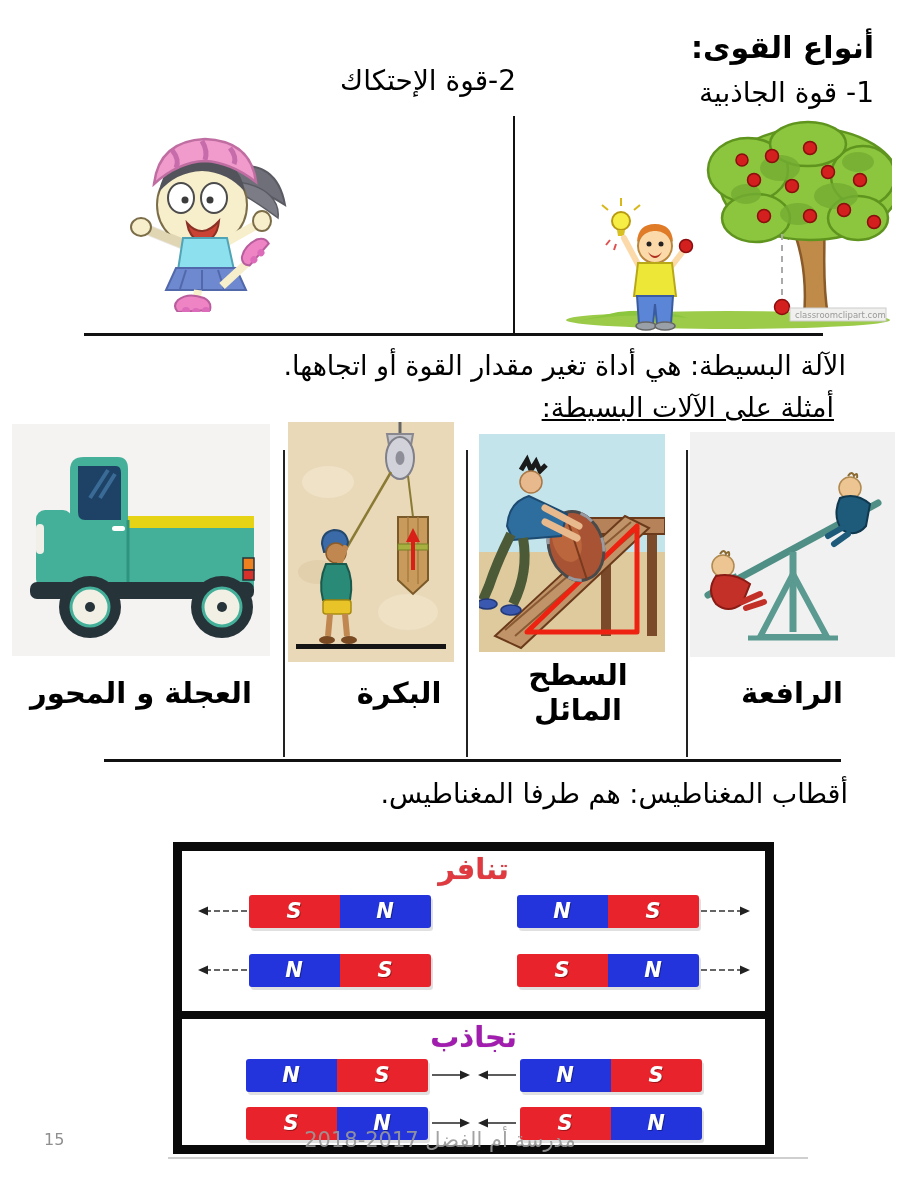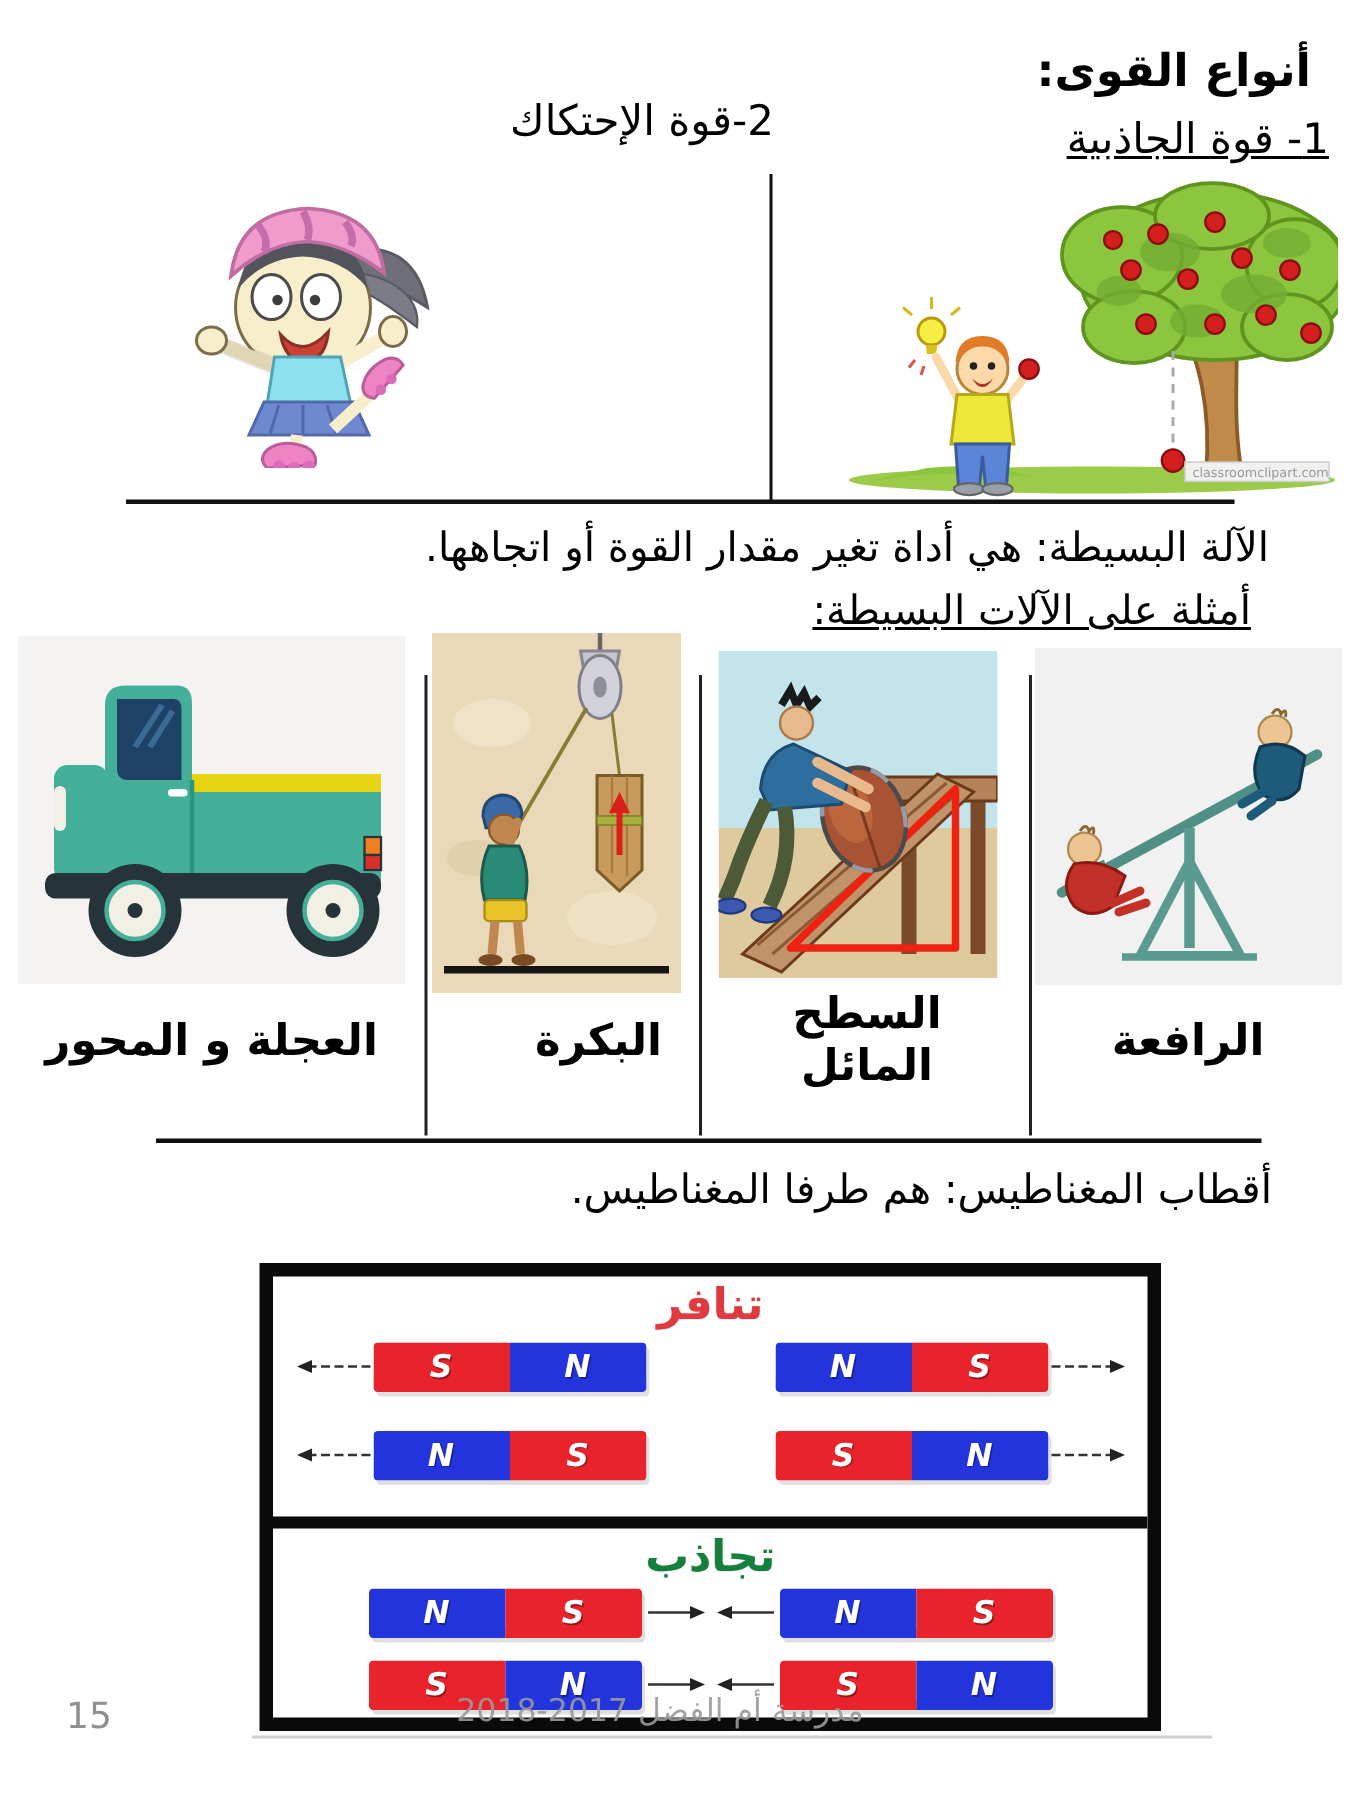--- a/index.html
+++ b/index.html
@@ -22,32 +22,32 @@
            display:flex;flex-direction:column;overflow:hidden;}
   .mag-title{text-align:center;font-weight:bold;font-size:29px;line-height:1.1;margin-top:3px;
              text-shadow:0 0 1px rgba(0,0,0,.35);}
   .mag-divider{height:8px;background:#0a0a0a;flex:0 0 auto;}
   .mag-row{display:flex;align-items:center;justify-content:center;}
   .magnet{width:182px;height:33px;display:flex;border-radius:3px;overflow:hidden;
           box-shadow:inset 0 -7px 0 rgba(0,0,0,.22), 2px 3px 0 rgba(0,0,0,.12);}
   .m-half{flex:1;display:flex;align-items:center;justify-content:center;
           color:#fff;font-weight:bold;font-style:italic;font-size:21px;text-shadow:1px 1px 0 rgba(0,0,0,.35);}
   .spacer{width:86px;height:1px;}
-  .footer-num{font-size:24px;color:#8f8f8f;text-align:center;}
+  .footer-num{font-size:16px;color:#8f8f8f;text-align:center;}
   .watermark{font-size:21px;color:#9a9a9a;opacity:.9;text-align:center;direction:ltr;z-index:6;}
   .gline{height:2px;background:#cfcfcf;}
   svg text{font-family:"DejaVu Sans",sans-serif;}
 </style>
 </head>
 <body>
 
 <div class="page">
 
   <div class="abs rtl h-title" style="top:30px;right:26px;">أنواع القوى:</div>
-  <div class="abs rtl h-item" style="top:76px;right:14px;text-decoration:underline;">1- قوة الجاذبية</div>
+  <div class="abs rtl h-item" style="top:76px;right:26px;">1- قوة الجاذبية</div>
   <div class="abs rtl h-item" style="top:64px;left:228px;width:288px;text-align:right;">2-قوة الإحتكاك</div>
 
   <div class="abs vline" style="left:513px;top:116px;height:218px;"></div>
   <div class="abs hline" style="left:84px;top:333px;width:739px;"></div>
 
   <svg class="abs" style="left:110px;top:110px;" width="202" height="202" viewBox="0 0 202 202">
     <g opacity="0.88">
       <path d="M120 58 C152 50 170 66 175 95 C158 84 140 76 124 72 Z" fill="#5c5c68" stroke="#44444e" stroke-width="2"></path>
       <path d="M128 72 C158 76 170 92 168 108 C152 96 138 86 126 82 Z" fill="#6a6a76" stroke="#44444e" stroke-width="1.5"></path>
       <ellipse cx="92" cy="95" rx="45" ry="43" fill="#f6ecc4" stroke="#6a5a30" stroke-width="2"></ellipse>
@@ -299,21 +299,21 @@
         <svg width="52" height="14" viewBox="0 0 52 14">
             <line x1="2" y1="7" x2="42" y2="7" stroke="#333" stroke-width="1.6" stroke-dasharray="6 3"></line>
             <polygon points="51,7 41,2.6 41,11.4" fill="#222"></polygon>
           </svg>
       </div>
     </div>
 
     <div class="mag-divider"></div>
 
     <div style="flex:1;">
-      <div class="mag-title" style="color: #15803d;">تجاذب</div>
+      <div class="mag-title" style="color: #a21caf;">تجاذب</div>
       <div class="mag-row" style="margin-top:5px;">
         <div class="magnet">
           <div class="m-half" style="background: rgb(35, 52, 221);">N</div>
           <div class="m-half" style="background: rgb(232, 35, 43);">S</div>
         </div>
         <svg width="92" height="14" viewBox="0 0 92 14">
             <line x1="4" y1="7" x2="32" y2="7" stroke="#333" stroke-width="1.6"></line>
             <polygon points="42,7 32,2.6 32,11.4" fill="#222"></polygon>
             <line x1="88" y1="7" x2="60" y2="7" stroke="#333" stroke-width="1.6"></line>
             <polygon points="50,7 60,2.6 60,11.4" fill="#222"></polygon>

